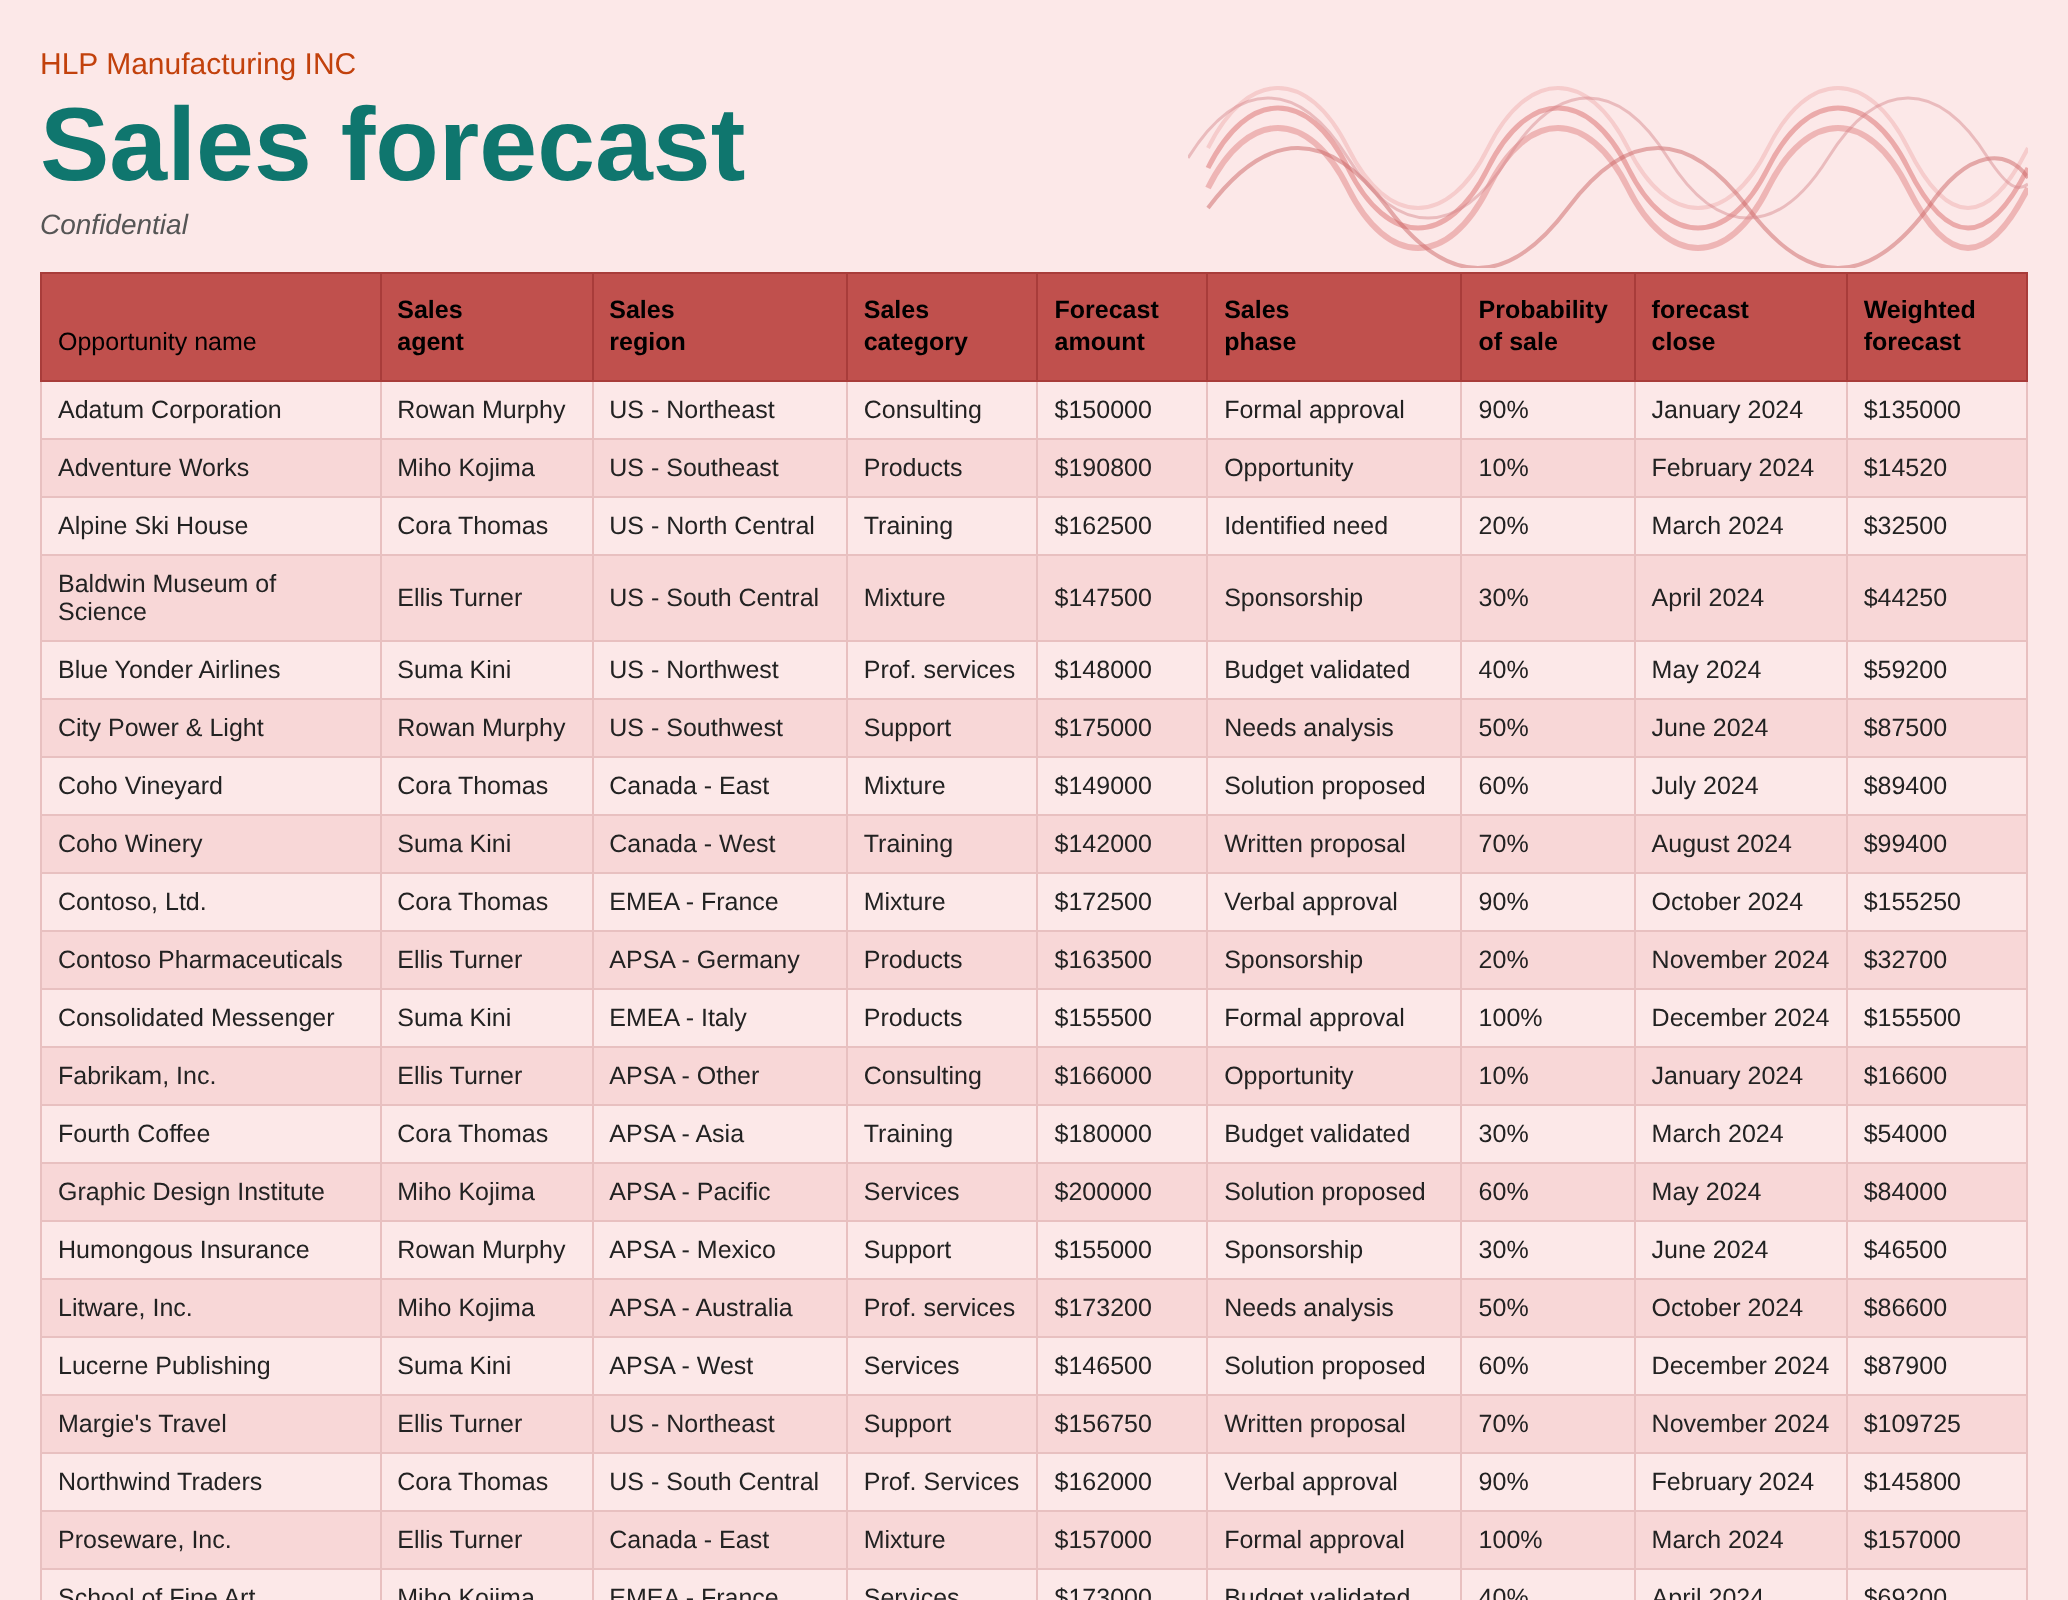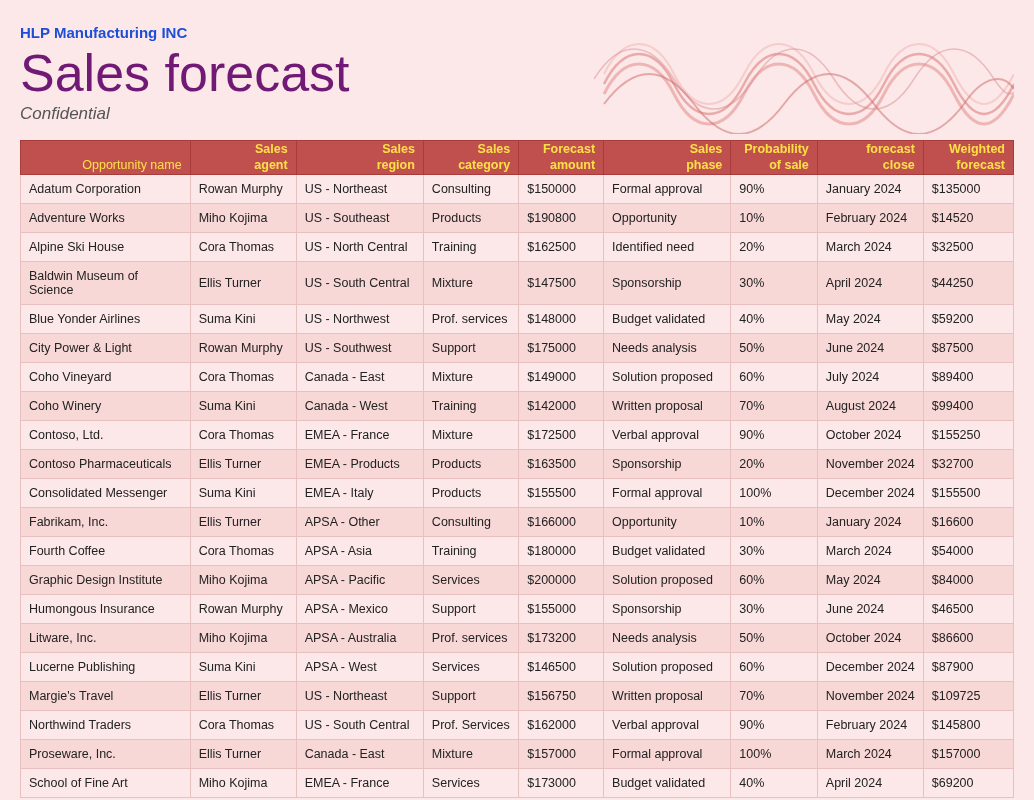--- a/index.html
+++ b/index.html
@@ -10,34 +10,34 @@
       min-height: 800px;
       overflow-x: hidden;
     }
     .page {
       background-color: #fce8e8;
       padding: 24px 20px 20px 20px;
       position: relative;
     }
     .company-name {
       font-size: 15px;
-      font-weight: 700;
-      color: #1d4ed8;
+      font-weight: 400;
+      color: #c2410c;
       margin-bottom: 4px;
     }
     .page-title {
       font-size: 52px;
-      font-weight: 400;
-      color: #701a75;
+      font-weight: 700;
+      color: #0f766e;
       line-height: 1.1;
       margin-bottom: 2px;
     }
     .confidential {
       font-style: italic;
-      font-size: 17px;
+      font-size: 14px;
       color: #555;
       margin-bottom: 16px;
     }
     .header-area {
       display: flex;
       justify-content: space-between;
       align-items: flex-start;
     }
     .header-left {}
     .header-right {
@@ -52,24 +52,24 @@
     }
     table {
       width: 100%;
       border-collapse: collapse;
       font-size: 12.5px;
     }
     thead tr {
       background-color: #c0504d;
     }
     thead th {
-      color: #fde047;
+      color: #000000;
       font-weight: 600;
-      padding: 0 8px;
-      text-align: right;
+      padding: 10px 8px;
+      text-align: left;
       vertical-align: bottom;
       border: 1px solid #a83c3a;
       line-height: 1.3;
     }
     tbody tr:nth-child(odd) {
       background-color: #fce8e8;
     }
     tbody tr:nth-child(even) {
       background-color: #f8d7d7;
     }
@@ -221,21 +221,21 @@
           <td>Mixture</td>
           <td>$172500</td>
           <td>Verbal approval</td>
           <td>90%</td>
           <td>October 2024</td>
           <td>$155250</td>
         </tr>
         <tr>
           <td>Contoso Pharmaceuticals</td>
           <td>Ellis Turner</td>
-          <td>EMEA - Products</td>
+          <td>APSA - Germany</td>
           <td>Products</td>
           <td>$163500</td>
           <td>Sponsorship</td>
           <td>20%</td>
           <td>November 2024</td>
           <td>$32700</td>
         </tr>
         <tr>
           <td>Consolidated Messenger</td>
           <td>Suma Kini</td>

